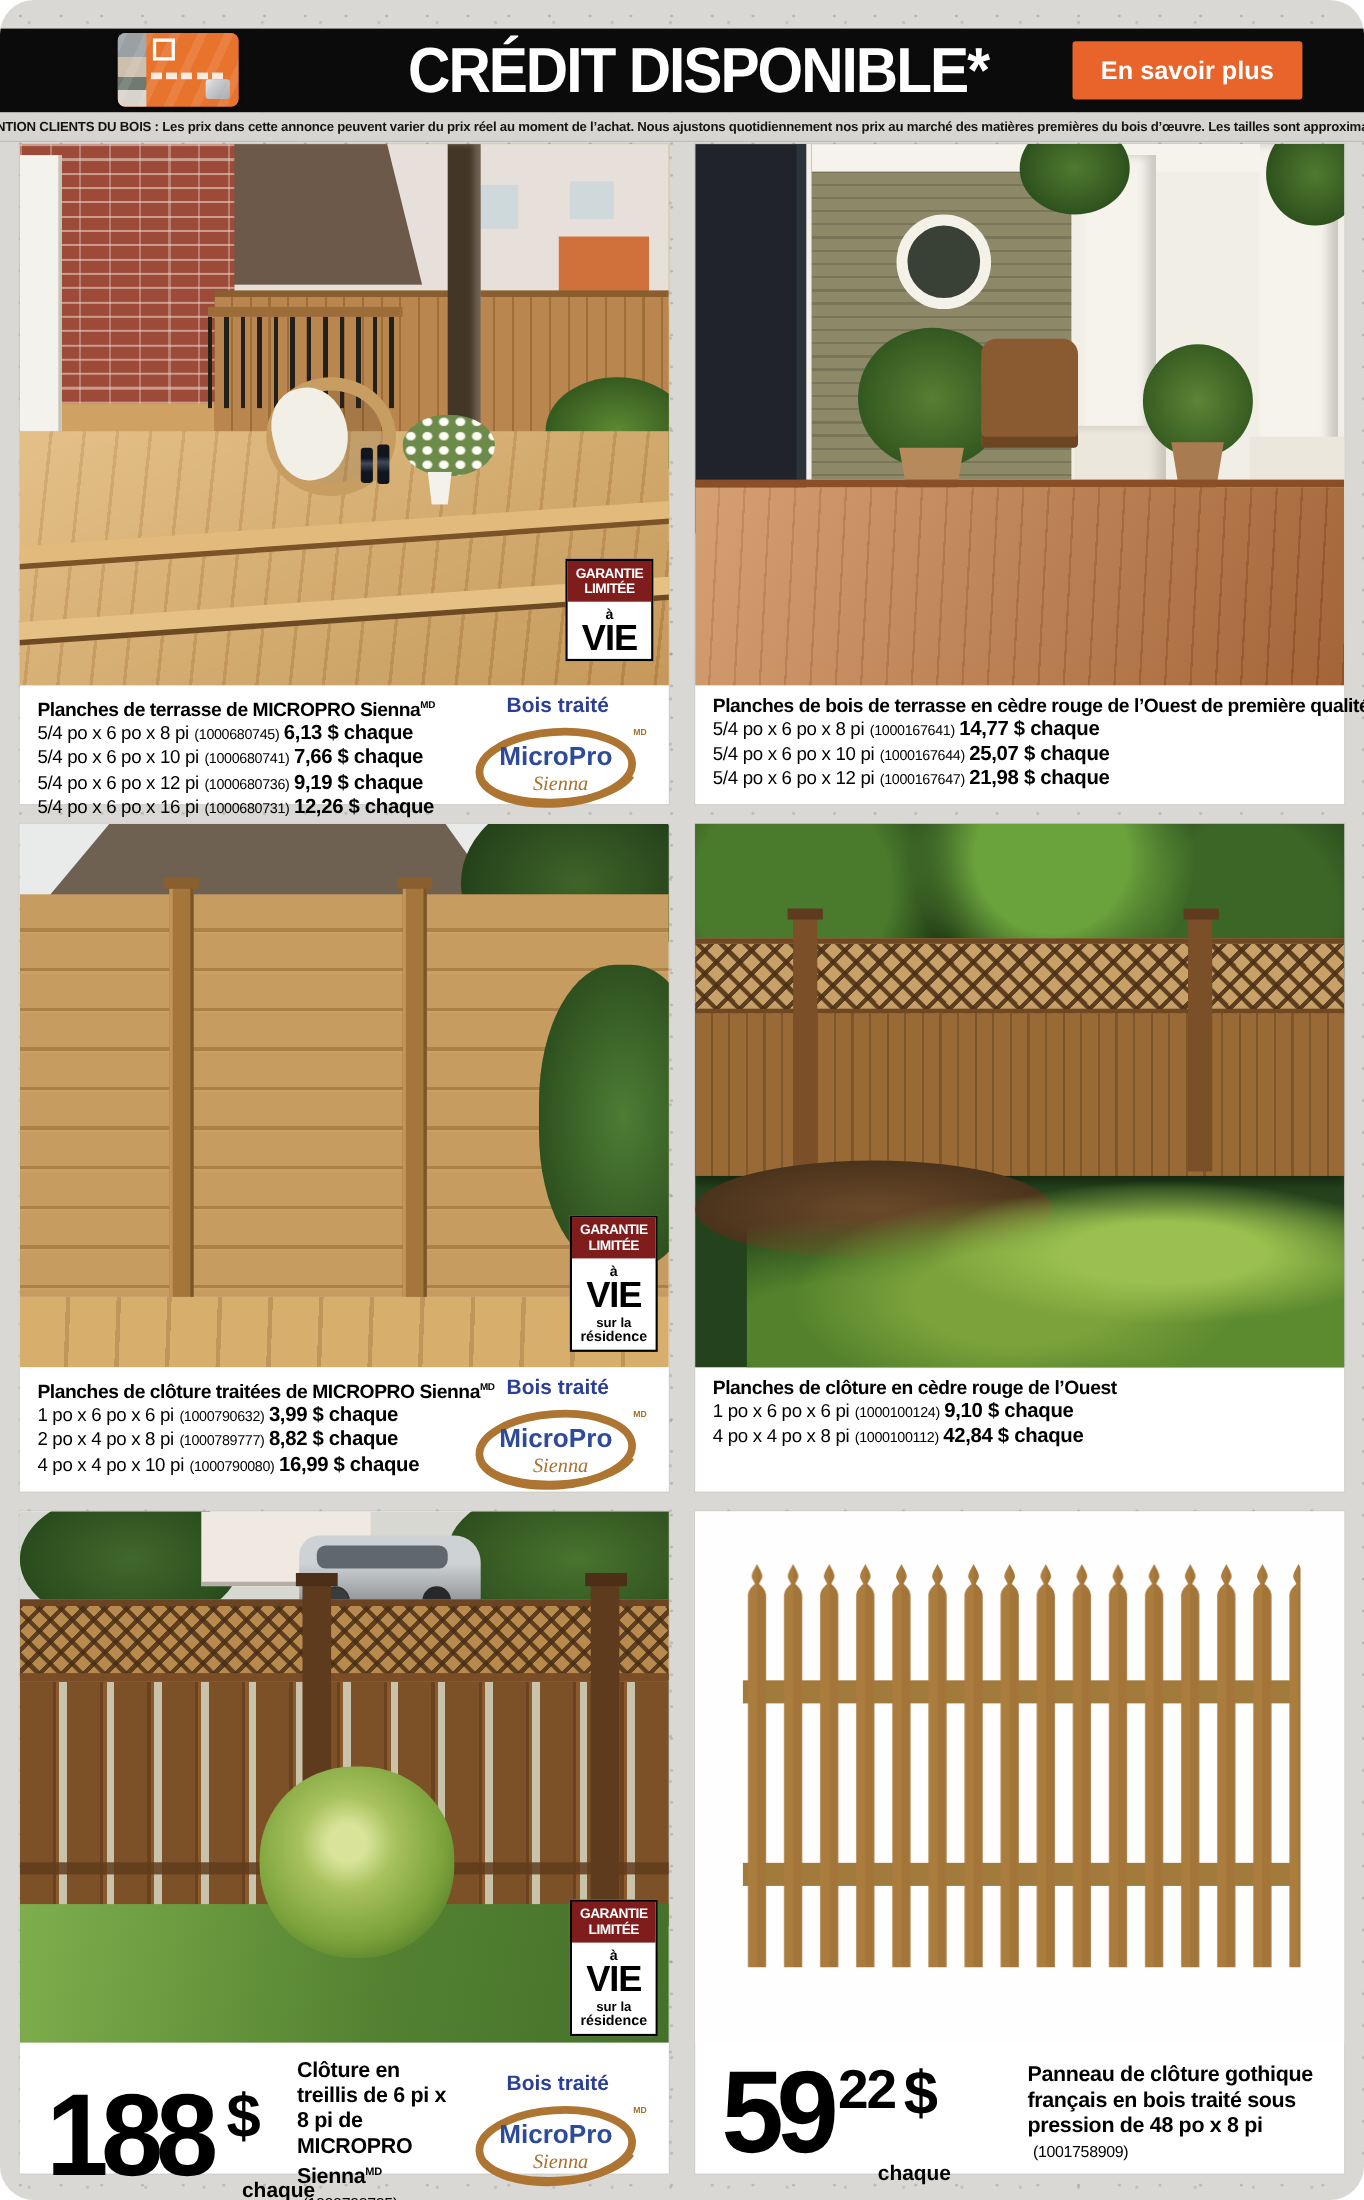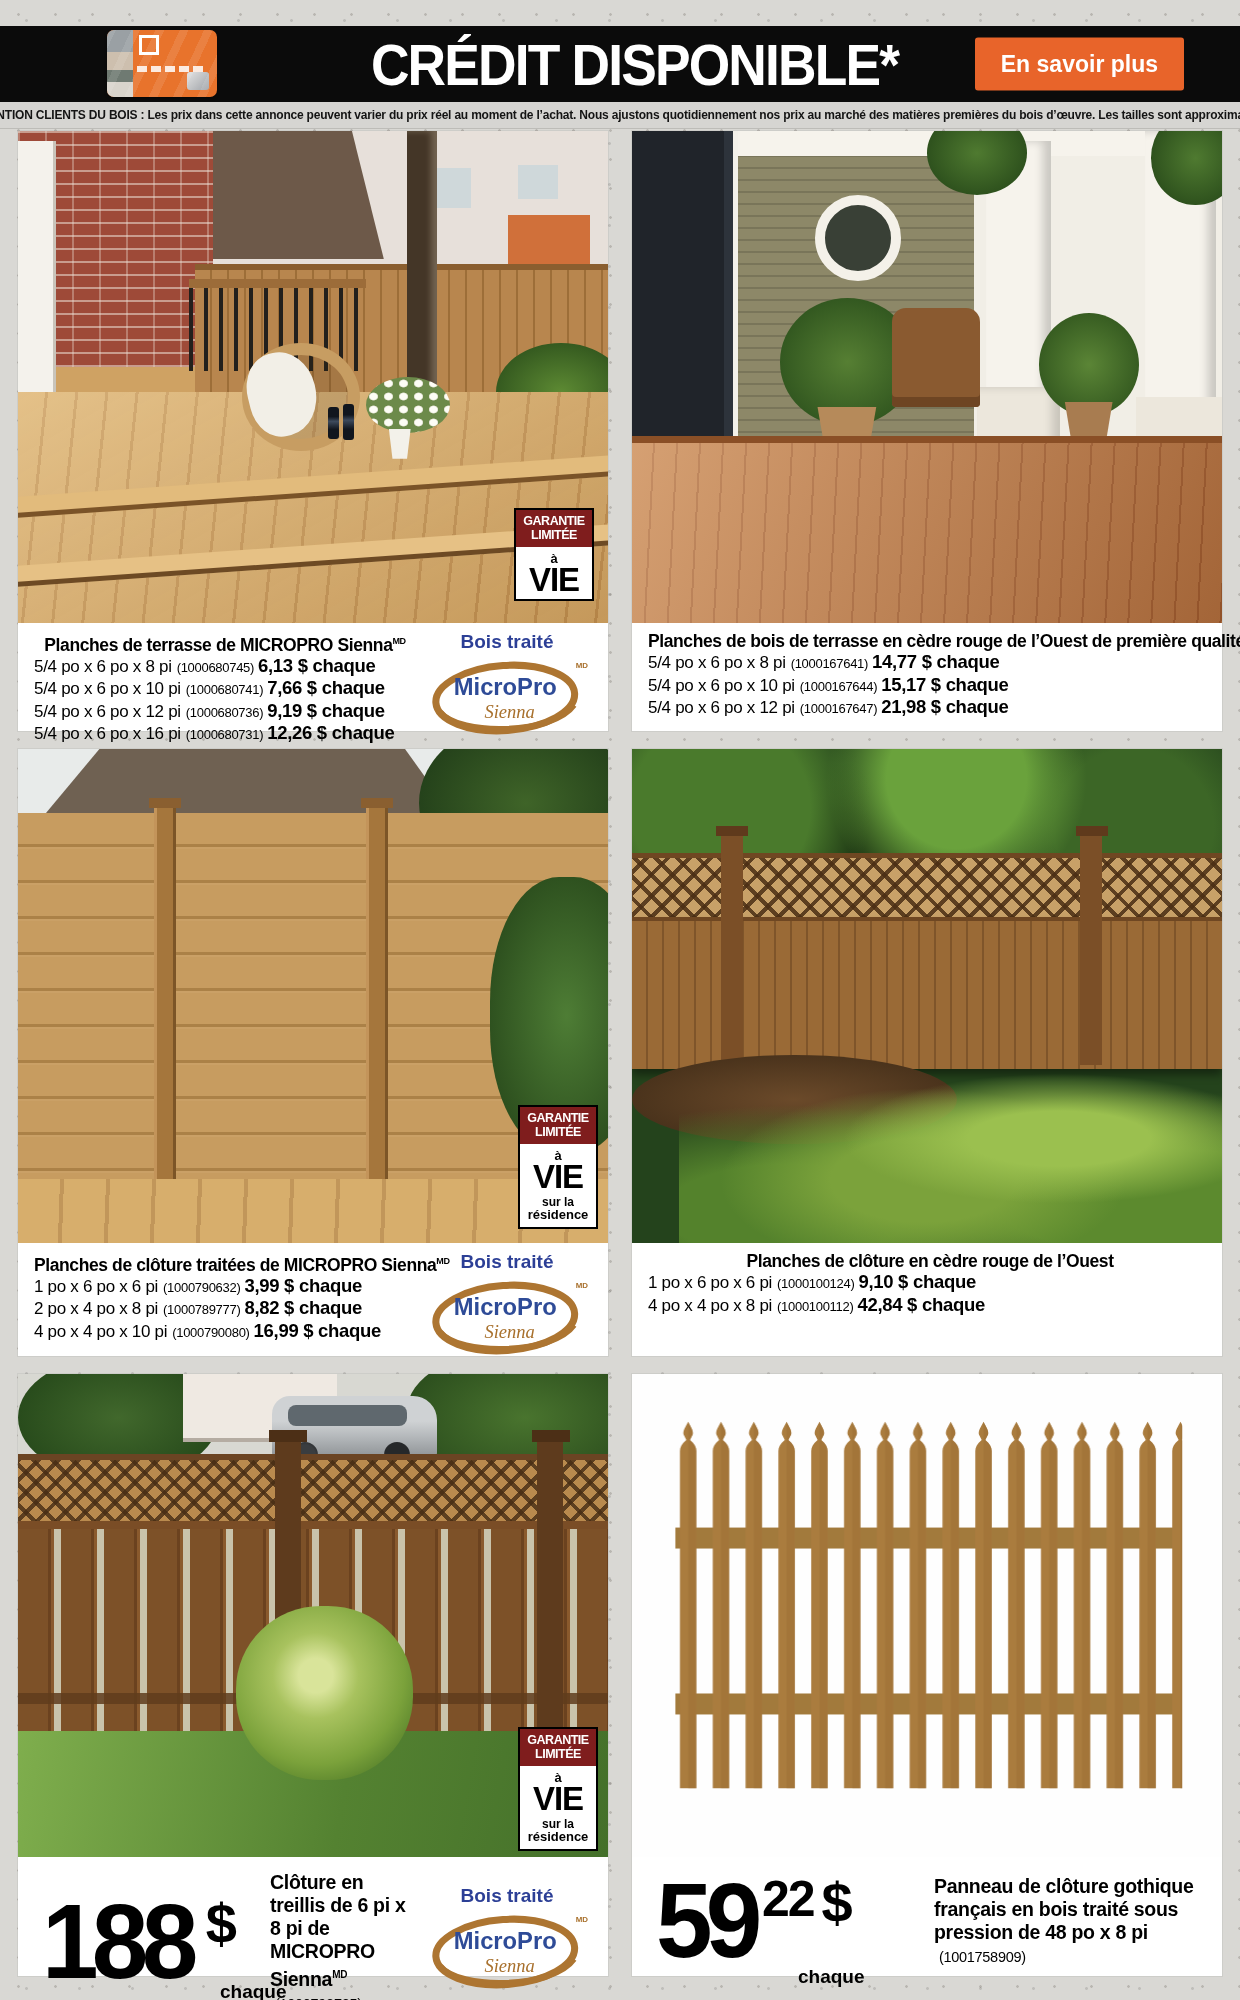--- a/index.html
+++ b/index.html
@@ -4,21 +4,21 @@
 <style>
   html,body{margin:0;padding:0;}
   body{font-family:"Liberation Sans",sans-serif;}
   .page{width:1240px;height:2000px;position:relative;overflow:hidden;
     background-color:#d9d8d4;
     background-image:
       radial-gradient(circle, rgba(40,30,20,.18) 0 1px, transparent 1.6px),
       radial-gradient(circle, rgba(0,0,0,.12) 0 1px, transparent 1.8px),
       radial-gradient(circle, rgba(90,60,40,.14) 0 1.4px, transparent 2.4px);
     background-size:37px 29px,53px 41px,101px 73px;
-    padding-top:26px;box-sizing:border-box;}
+    padding-top:26px;box-sizing:border-box;border-radius:31px;}
   
   .banner{height:76px;background:#0b0b0b;position:relative;display:flex;align-items:center;justify-content:center;}
   .banner-title{color:#fff;font-weight:bold;font-size:58px;letter-spacing:-2px;transform:scaleX(.92);white-space:nowrap;margin-left:30px;}
   .cta{position:absolute;right:56px;top:50%;transform:translateY(-50%);background:#e8642a;color:#fff;border:0;
     font-family:"Liberation Sans",sans-serif;font-weight:bold;font-size:23px;padding:13px 26px;border-radius:3px;cursor:pointer;}
   .ccard{position:absolute;left:107px;top:4px;width:110px;height:67px;background:#e8732c;border-radius:7px;overflow:hidden;
     box-shadow:0 1px 3px rgba(0,0,0,.5);}
   .ccard::after{content:"";position:absolute;inset:0;
     background:repeating-linear-gradient(115deg, rgba(255,255,255,.10) 0 8px, transparent 8px 22px);}
   .cc-photos{position:absolute;left:0;top:0;width:26px;height:100%;
@@ -34,21 +34,21 @@
   
   .grid{padding:2px 18px 0;}
   .row{display:flex;gap:24px;margin-bottom:18px;}
   .card{width:590px;background:#fff;box-shadow:0 0 0 1px rgba(0,0,0,.05);display:flex;flex-direction:column;}
   .photo{position:relative;overflow:hidden;flex:none;}
   .r1 .photo{height:492px}.r1 .card{height:600px}
   .r2 .photo{height:494px}.r2 .card{height:607px}
   .r3 .photo{height:483px}.r3 .card{height:602px}
   .info{flex:1;display:flex;padding:6px 10px 4px 16px;box-sizing:border-box;}
   .specs{flex:1;min-width:0;}
-  .ptitle{margin:2px 0 1px;font-size:17.5px;letter-spacing:-0.4px;line-height:20px;color:#000;white-space:nowrap;text-align:center;}
+  .ptitle{margin:2px 0 1px;font-size:17.5px;letter-spacing:-0.4px;line-height:20px;color:#000;white-space:nowrap;}
   .ptitle sup{font-size:9px;}
   .specrow{font-size:17px;line-height:20.5px;color:#000;white-space:nowrap;letter-spacing:-0.3px;}
   .sz{font-weight:normal;}
   .sku{font-size:13px;margin:0 4px 0 5px;}
   .pr{font-size:18.5px;font-weight:bold;}
   .treated{width:182px;flex:none;text-align:center;padding-top:2px;}
   .bt{color:#2c3f96;font-weight:bold;font-size:19px;}
   .mp{width:162px;height:88px;margin-top:1px;}
   
   .badge{position:absolute;width:76px;background:#fff;border:2px solid #000;text-align:center;z-index:9;}
@@ -273,21 +273,21 @@
           <div class="art p2-pot1"></div>
           <div class="art p2-chair"></div>
           <div class="art p2-plant2"></div>
           <div class="art p2-pot2"></div>
           <div class="art p2-floor"></div>
         </div>
         <div class="info">
           <div class="specs">
             <h3 class="ptitle"><span>Planches de bois de terrasse en cèdre rouge de l’Ouest de première qualité</span></h3>
             <div class="specrow"><span class="sz">5/4 po x 6 po x 8 pi</span><span class="sku">(1000167641)</span><span class="pr">14,77 $ chaque</span></div>
-            <div class="specrow"><span class="sz">5/4 po x 6 po x 10 pi</span><span class="sku">(1000167644)</span><span class="pr">15,17 $ chaque</span></div>
+            <div class="specrow"><span class="sz">5/4 po x 6 po x 10 pi</span><span class="sku">(1000167644)</span><span class="pr">25,07 $ chaque</span></div>
             <div class="specrow"><span class="sz">5/4 po x 6 po x 12 pi</span><span class="sku">(1000167647)</span><span class="pr">21,98 $ chaque</span></div>
           </div>
         </div>
       </section>
     </div>
 
     <div class="row r2">
 
       <section class="card">
         <div class="photo photo3">

